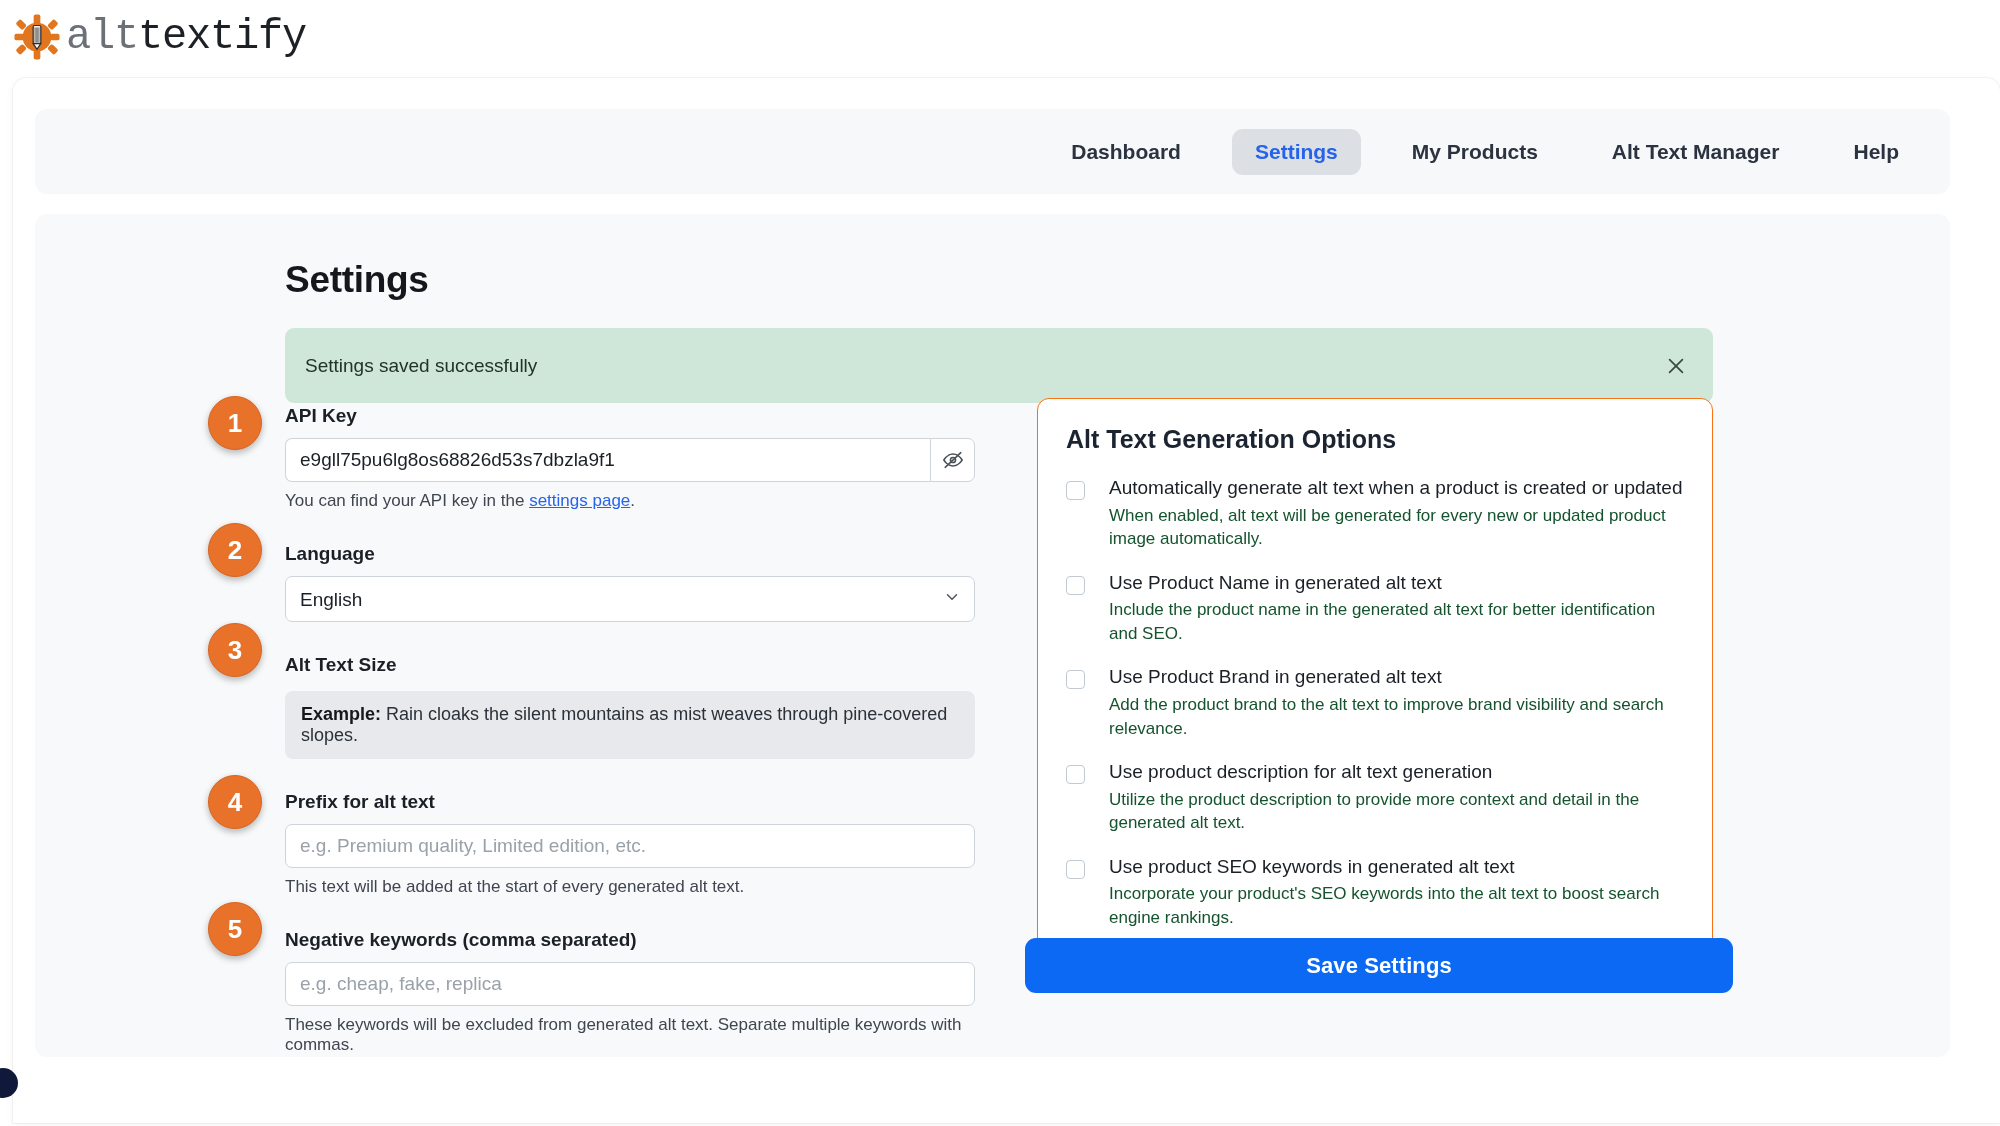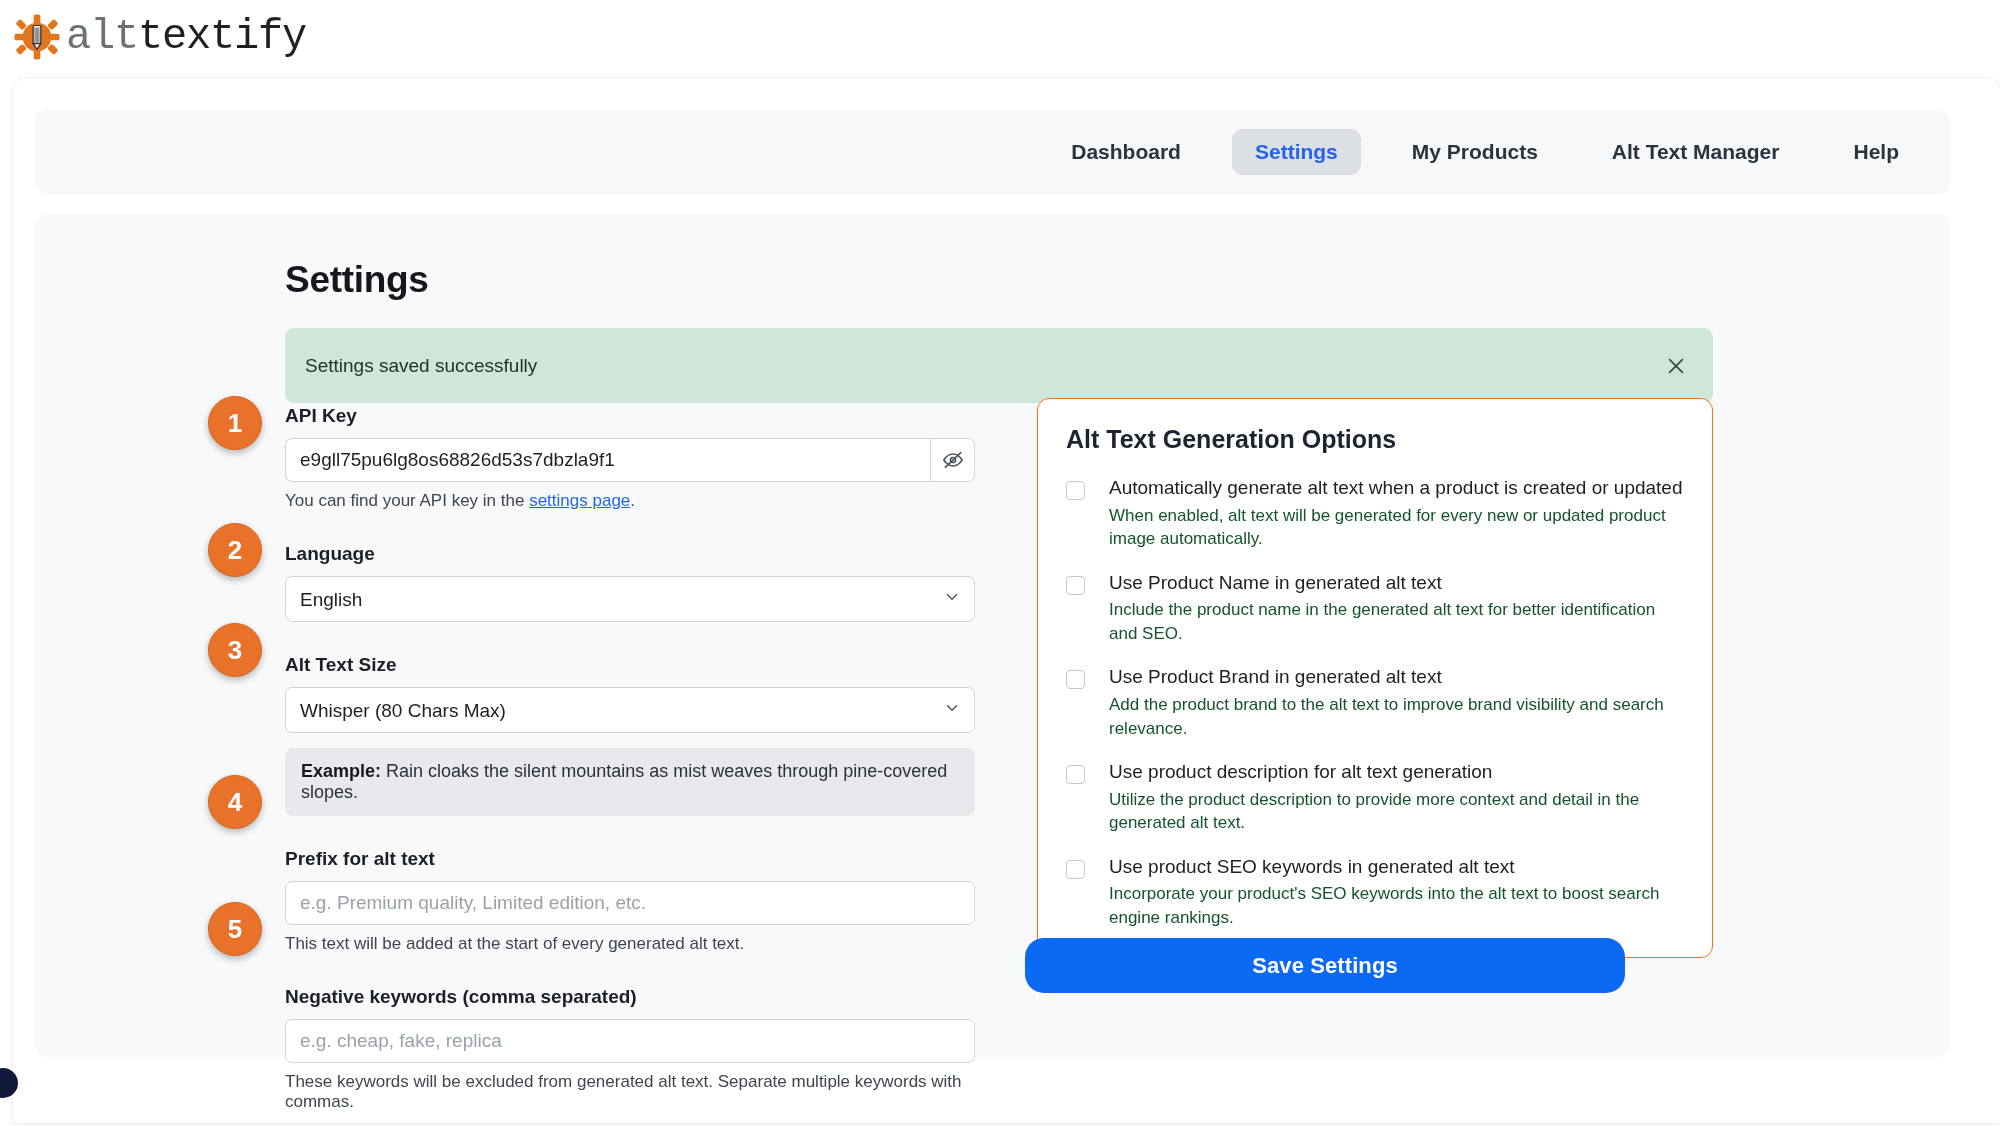--- a/index.html
+++ b/index.html
@@ -149,23 +149,23 @@
   .opt-row:last-child { margin-bottom: 0; }
   .cbox {
     flex: 0 0 auto; width: 19px; height: 19px; margin-top: 5px;
     border: 1px solid #c3c9d0; border-radius: 4px; background: #fff; cursor: pointer;
   }
   .opt-label { font-size: 19px; color: #1b2027; line-height: 1.25; }
   .opt-desc { font-size: 17px; color: #14532d; line-height: 1.38; margin-top: 4px; }
 
   .save-btn {
     position: absolute; left: 1025px; top: 938px;
-    width: 600px; height: 55px;
+    width: 708px; height: 55px;
     background: #0b69f4; color: #fff;
-    border: none; border-radius: 19px;
+    border: none; border-radius: 11px;
     font-size: 22px; font-weight: 700; font-family: inherit;
     cursor: pointer; letter-spacing: .1px;
   }
 
   
   .widget-bubble {
     position: absolute; left: -12px; top: 1068px;
     width: 30px; height: 30px; border-radius: 50%;
     background: #10193a;
   }
@@ -260,30 +260,20 @@
         <span class="chev">
           <svg width="18" height="18" viewBox="0 0 24 24" fill="none" stroke="currentColor" stroke-width="2.1" stroke-linecap="round" stroke-linejoin="round">
               <polyline points="6 9 12 15 18 9"></polyline>
             </svg>
         </span>
       </div>
     </div>
 
     <div class="field" style="margin-top:32px;">
       <label class="label">Alt Text Size</label>
-      <div class="selectwrap">
-        <select class="sel">
-          <option>Whisper (80 Chars Max)</option>
-        </select>
-        <span class="chev">
-          <svg width="18" height="18" viewBox="0 0 24 24" fill="none" stroke="currentColor" stroke-width="2.1" stroke-linecap="round" stroke-linejoin="round">
-              <polyline points="6 9 12 15 18 9"></polyline>
-            </svg>
-        </span>
-      </div>
       <div class="example-box"><b>Example:</b><span> Rain cloaks the silent mountains as mist weaves through pine-covered slopes.</span></div>
     </div>
 
     <div class="field" style="margin-top:32px;">
       <label class="label">Prefix for alt text</label>
       <div class="inputwrap">
         <input class="txt" type="text" placeholder="e.g. Premium quality, Limited edition, etc." style="">
       </div>
       <div class="help">This text will be added at the start of every generated alt text.</div>
     </div>

